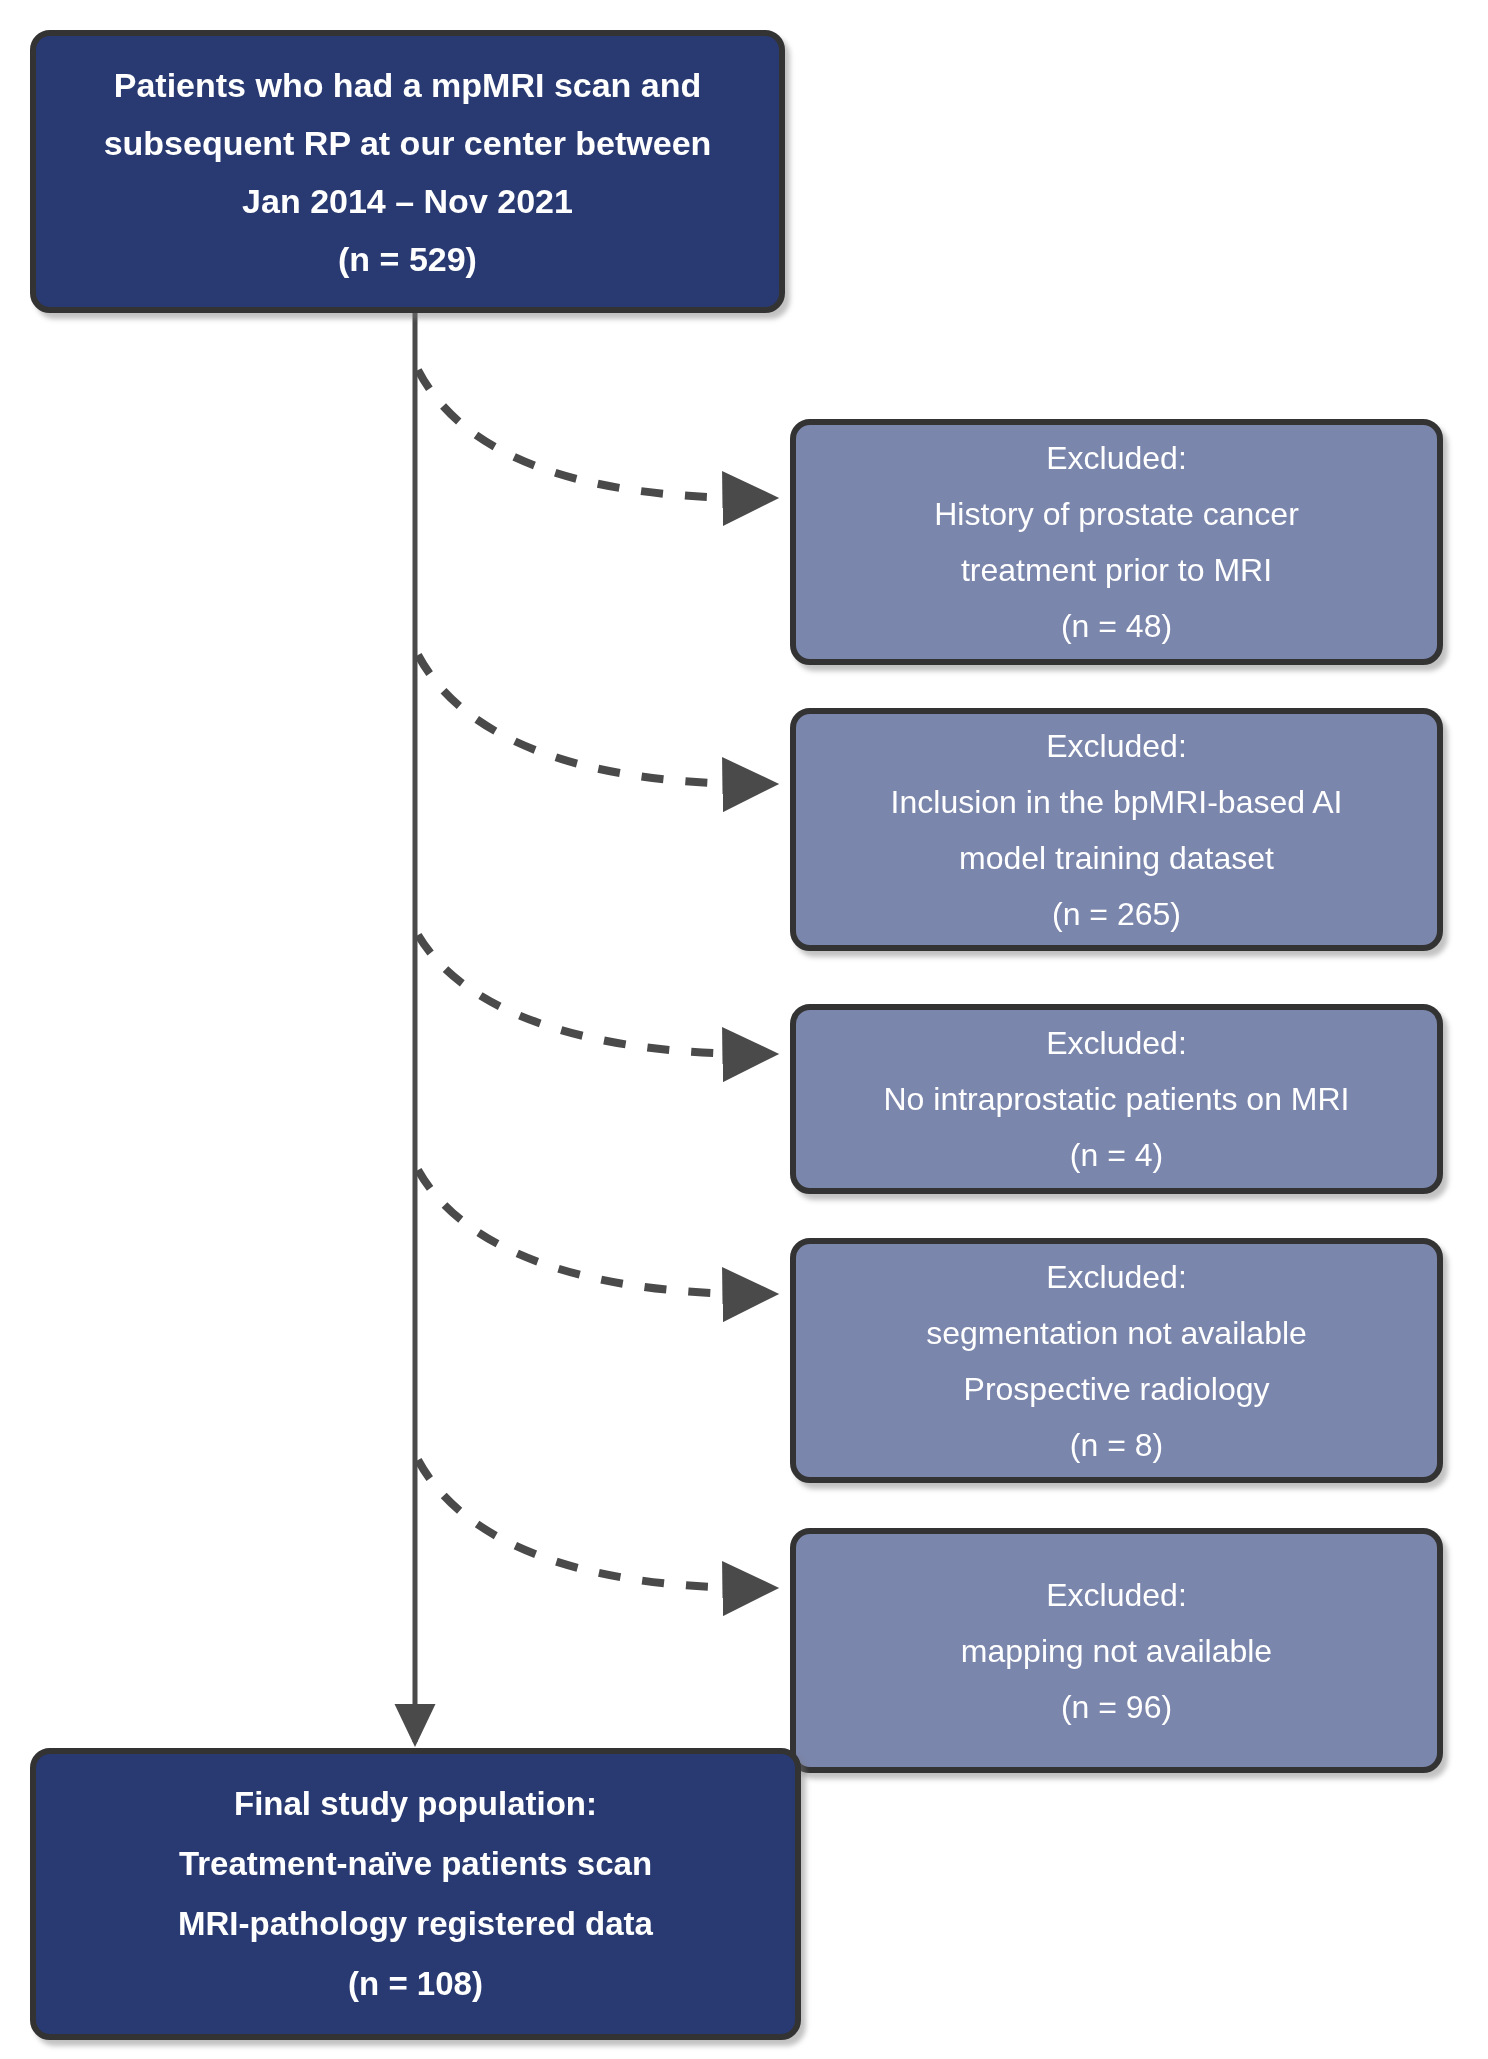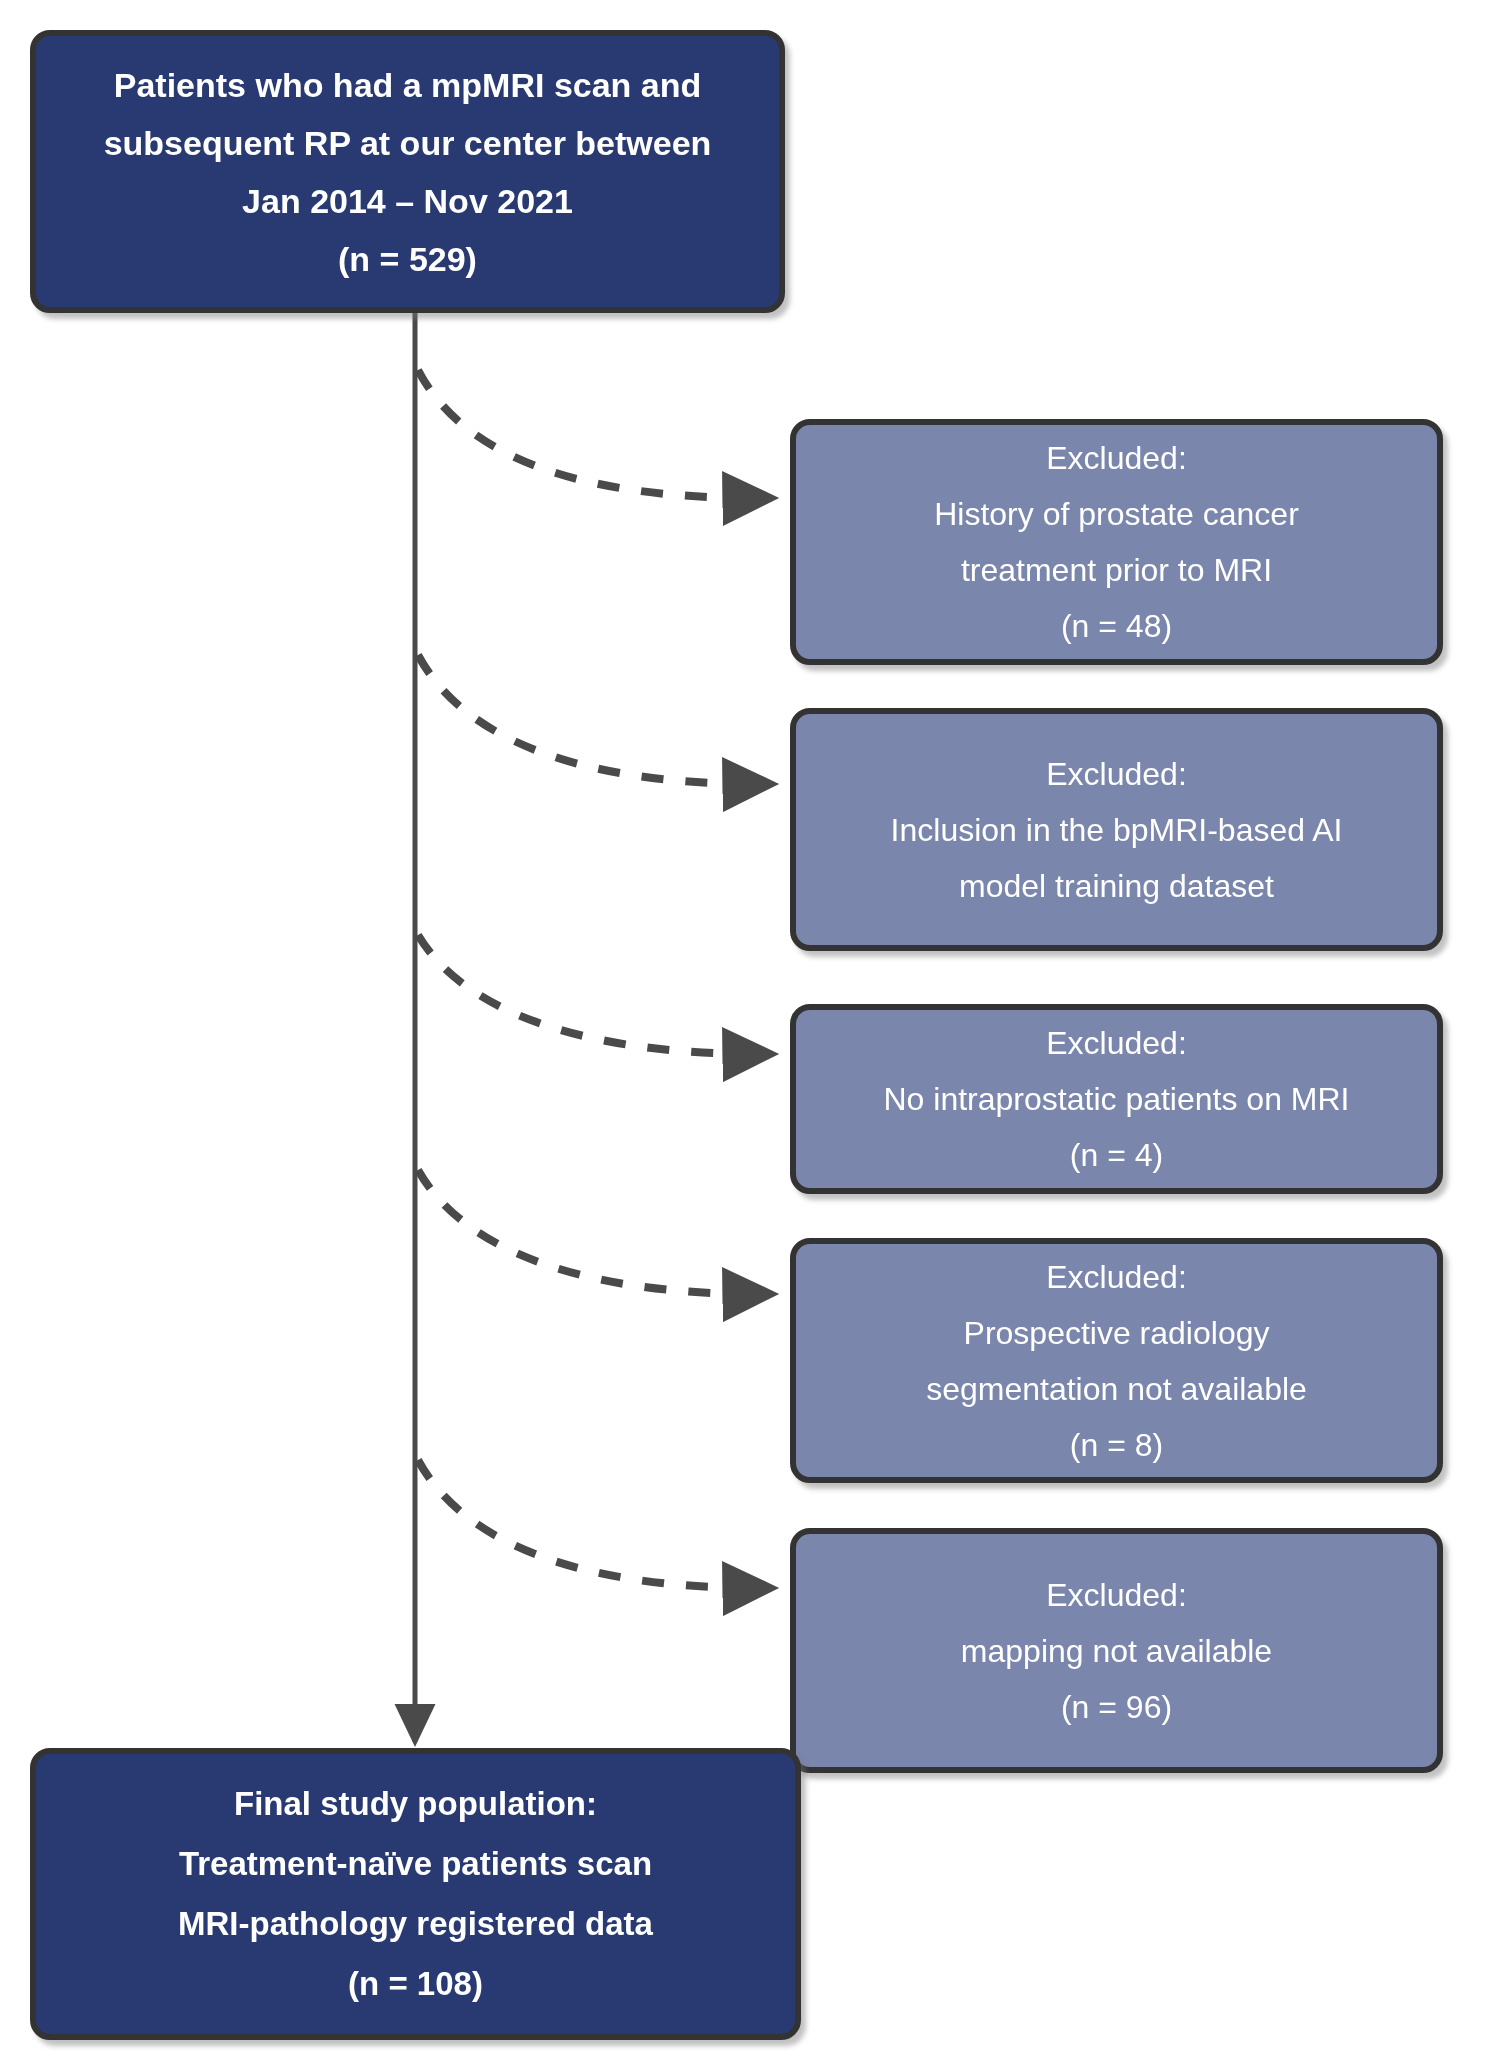--- a/index.html
+++ b/index.html
@@ -134,32 +134,33 @@
     <span class="line">Excluded:</span>
     <span class="line">History of prostate cancer</span>
     <span class="line">treatment prior to MRI</span>
     <span class="line">(n = 48)</span>
   </div>
 
   <div class="node node-excluded" id="node-excluded-1">
     <span class="line">Excluded:</span>
     <span class="line">Inclusion in the bpMRI-based AI</span>
     <span class="line">model training dataset</span>
+    <span class="line">(n = 265)</span>
   </div>
 
   <div class="node node-excluded" id="node-excluded-2">
     <span class="line">Excluded:</span>
     <span class="line">No intraprostatic patients on MRI</span>
     <span class="line">(n = 4)</span>
   </div>
 
   <div class="node node-excluded" id="node-excluded-3">
     <span class="line">Excluded:</span>
+    <span class="line">segmentation not available</span>
     <span class="line">Prospective radiology</span>
-    <span class="line">segmentation not available</span>
     <span class="line">(n = 8)</span>
   </div>
 
   <div class="node node-excluded" id="node-excluded-4">
     <span class="line">Excluded:</span>
     <span class="line">mapping not available</span>
     <span class="line">(n = 96)</span>
   </div>
 
   <div class="node node-primary" id="node-final">

